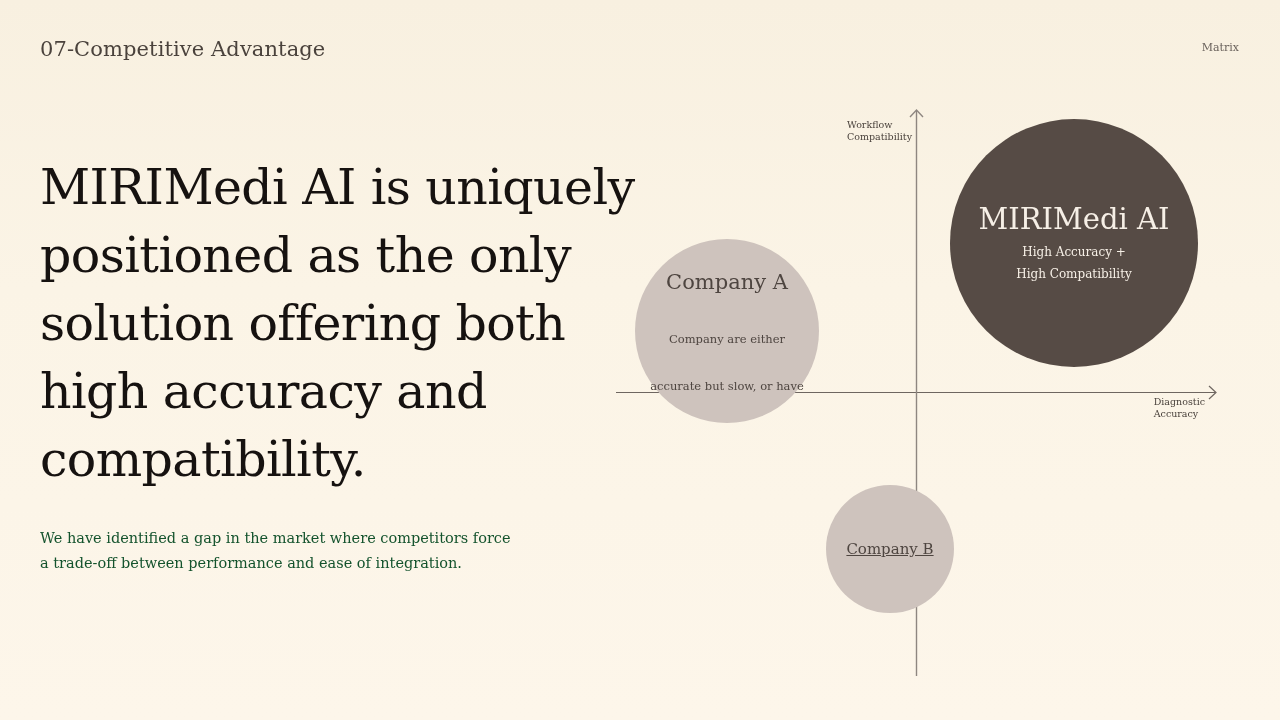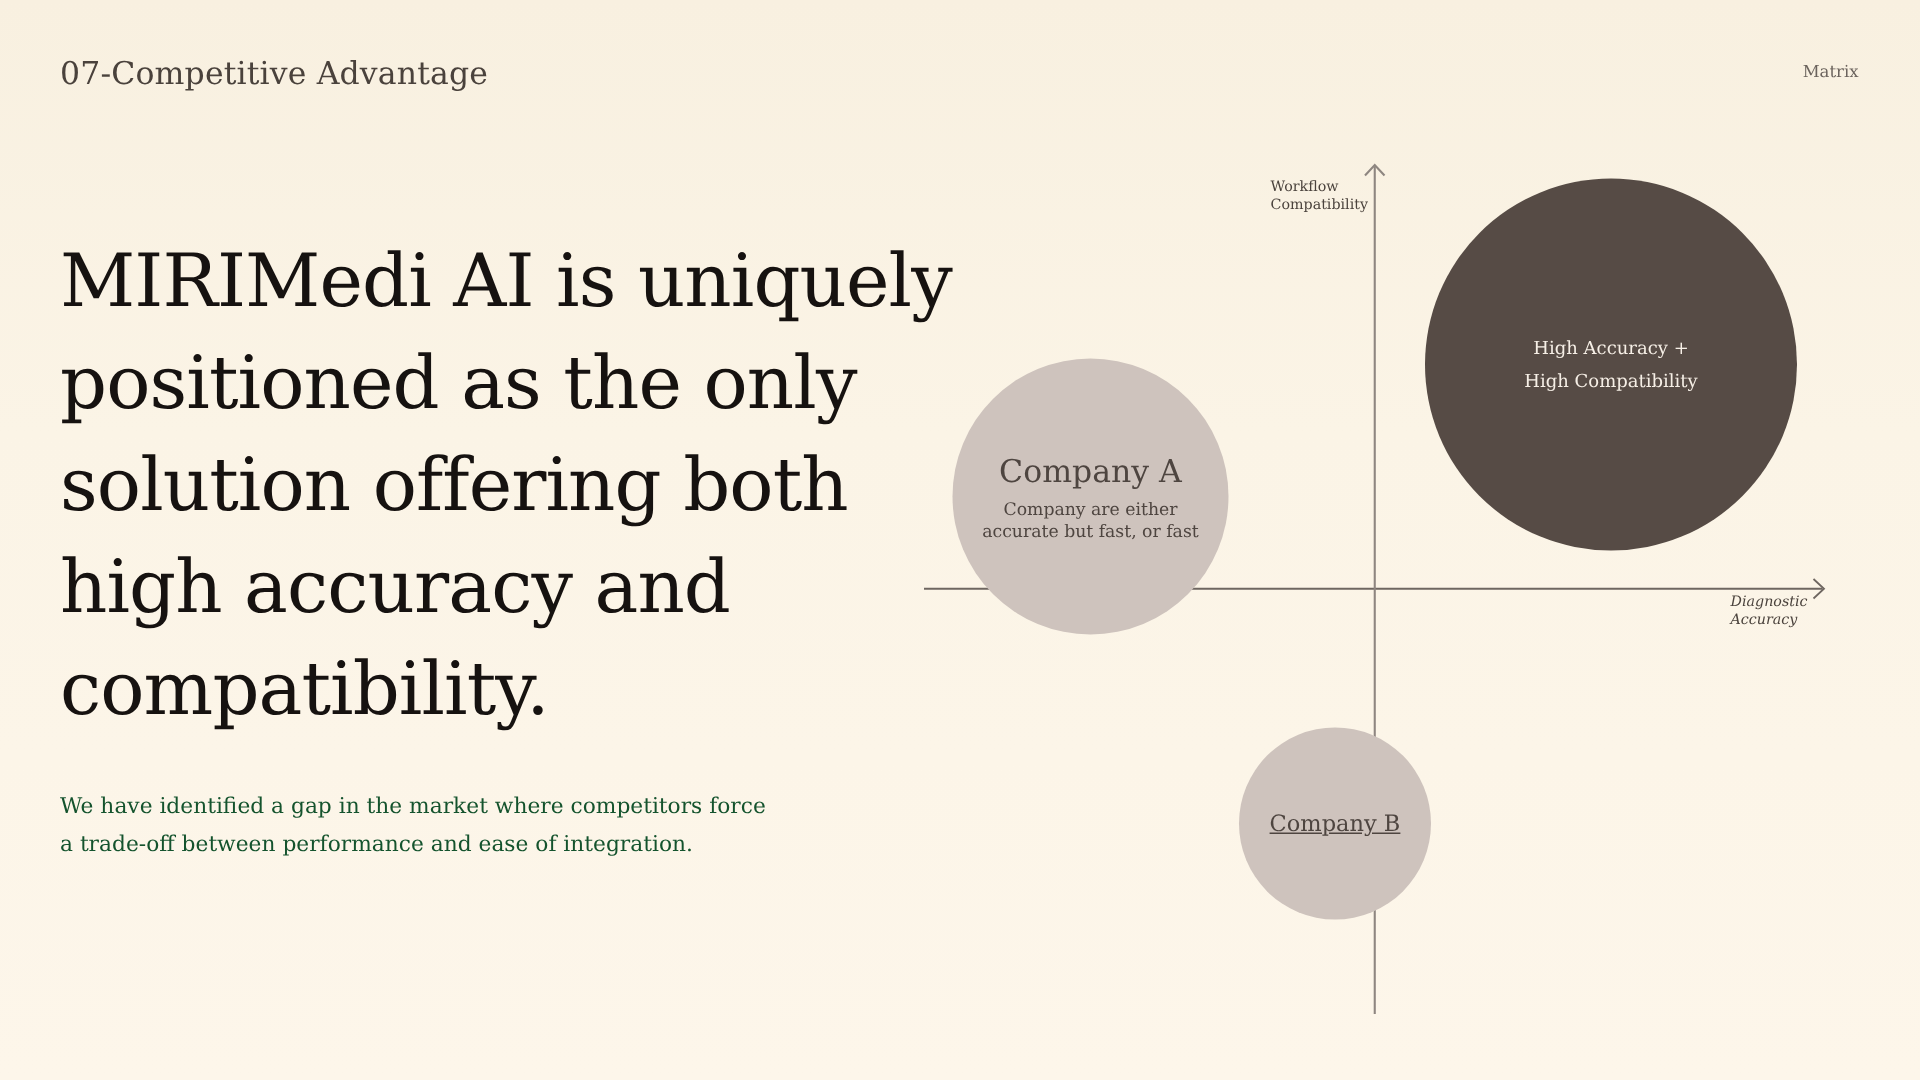--- a/index.html
+++ b/index.html
@@ -25,35 +25,35 @@
     .subtext {
       position: absolute; left: 40px; top: 526px; width: 480px;
       font-size: 14.5px; line-height: 25px; color: #14532d;
       margin: 0;
     }
     .axis-svg { position: absolute; left: 0; top: 0; width: 1280px; height: 720px; pointer-events: none; }
     .axis-label {
       position: absolute; font-size: 9.5px; line-height: 12px; color: #4a423c; 
     }
     .y-label { right: 368px; top: 119px; }
-    .x-label { right: 75px; top: 396px; font-style: italic; }
+    .x-label { right: 75px; top: 396px; }
     .bubble {
       position: absolute; border-radius: 50%;
       display: flex; flex-direction: column; align-items: center; justify-content: center;
       text-align: center;
     }
     .bubble-lead {
       left: 950px; top: 119px; width: 248px; height: 248px;
       background: #564b45; color: #f6efe6;
     }
     .bubble-lead .b-title { font-size: 29px; line-height: 36px; margin-bottom: 4px; }
     .bubble-lead .b-sub { font-size: 12px; line-height: 22px; }
     .bubble-a {
       left: 635px; top: 239px; width: 184px; height: 184px;
-      background: #cec3bd; color: #4e4540;
+      background: #cec3bd; color: #4e4540; gap: 32px;
     }
     .bubble-a .b-title { font-size: 21px; line-height: 28px; margin-bottom: 4px; }
     .bubble-a .b-sub { font-size: 11.5px; line-height: 15px; }
     .bubble-b {
       left: 826px; top: 485px; width: 128px; height: 128px;
       background: #cec3bd; color: #4e4540; text-decoration: underline;
     }
     .bubble-b .b-title { font-size: 15px; line-height: 20px; }
   </style>
 </head>
@@ -78,24 +78,25 @@
     <div>Compatibility</div>
   </div>
   <div class="axis-label x-label">
     <div>Diagnostic</div>
     <div>Accuracy</div>
   </div>
 
   <div class="bubble bubble-a">
     <div class="b-title">Company A</div>
     <div class="b-sub">Company are either</div>
-    <div class="b-sub">accurate but fast, or fast</div>
+    <div class="b-sub">accurate but slow, or have</div>
   </div>
 
   <div class="bubble bubble-lead">
+    <div class="b-title">MIRIMedi AI</div>
     <div class="b-sub">High Accuracy +</div>
     <div class="b-sub">High Compatibility</div>
   </div>
 
   <div class="bubble bubble-b">
     <div class="b-title">Company B</div>
   </div>
 </div>
 
 </body></html>

